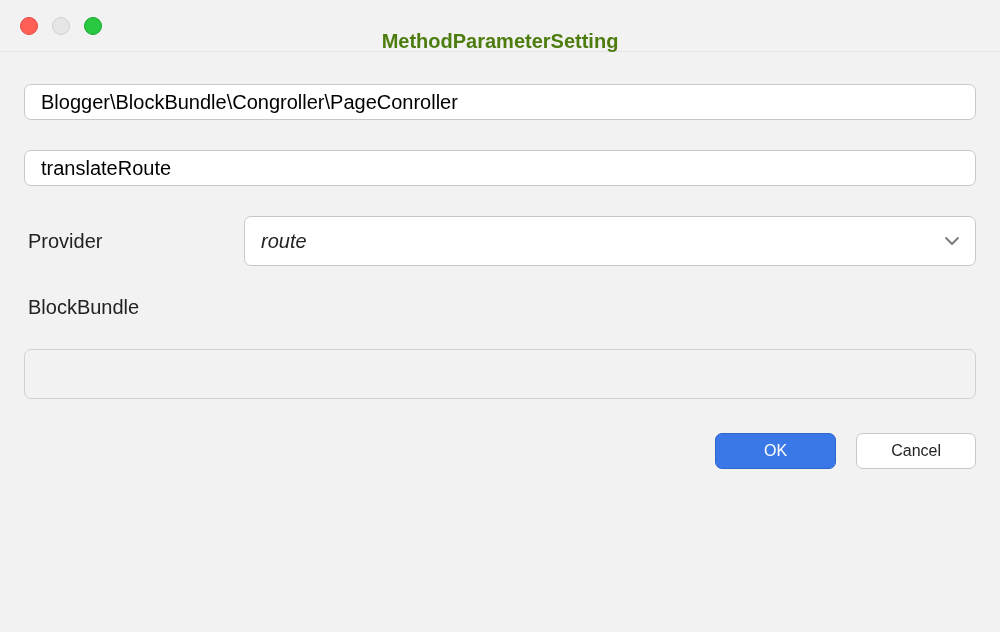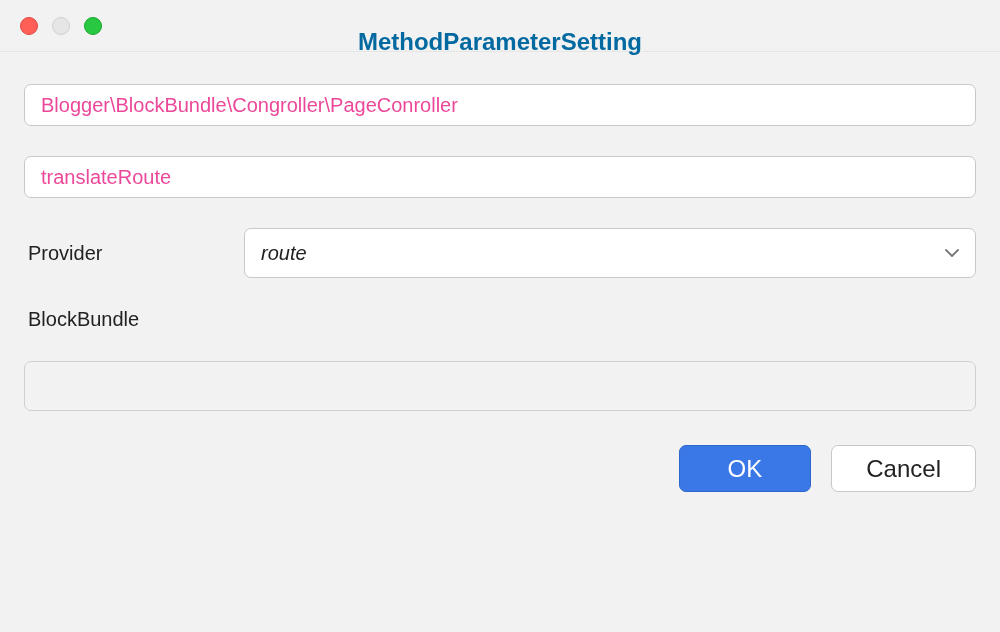--- a/index.html
+++ b/index.html
@@ -33,23 +33,23 @@
       height: 18px;
       border-radius: 50%;
     }
     .tl-red { background: #ff5f57; border: 1px solid #e1493f; }
     .tl-yellow { background: #e6e6e6; border: 1px solid #d0d0d0; }
     .tl-green { background: #28c840; border: 1px solid #17a52f; }
     .title {
       position: absolute;
       left: 50%;
       transform: translateX(-50%);
-      font-size: 24px;
+      font-size: 20px;
       font-weight: 600;
-      color: #0369a1;
+      color: #4d7c0f;
       margin-top: 32px;
     }
     .content {
       padding: 32px 24px 0 24px;
     }
     .form-row {
       display: flex;
       align-items: center;
       margin-bottom: 30px;
     }
@@ -58,27 +58,27 @@
       font-size: 20px;
       color: #222;
       padding-left: 4px;
     }
     .field-wrap {
       flex: 1;
       position: relative;
     }
     .text-input {
       width: 100%;
-      height: 42px;
+      height: 36px;
       border: 1px solid #c8c8c8;
       border-radius: 7px;
       background: #fff;
       padding: 0 16px;
       font-size: 20px;
-      color: #ec4899;
+      color: #000000;
       outline: none;
       font-family: inherit;
     }
     .select-input {
       width: 100%;
       height: 50px;
       border: 1px solid #c8c8c8;
       border-radius: 7px;
       background: #fff;
       padding: 0 44px 0 16px;
@@ -117,24 +117,24 @@
       display: flex;
       align-items: center;
     }
     .button-row {
       display: flex;
       justify-content: flex-end;
       gap: 20px;
       padding: 4px 24px 0 0;
     }
     .btn {
-      height: 47px;
+      height: 36px;
       padding: 0 34px;
       border-radius: 7px;
-      font-size: 24px;
+      font-size: 16px;
       font-family: inherit;
       cursor: default;
       border: 1px solid #c8c8c8;
       background: #fff;
       color: #222;
     }
     .btn-primary {
       background: #3b78e7;
       border: 1px solid #2f66cc;
       color: #fff;

